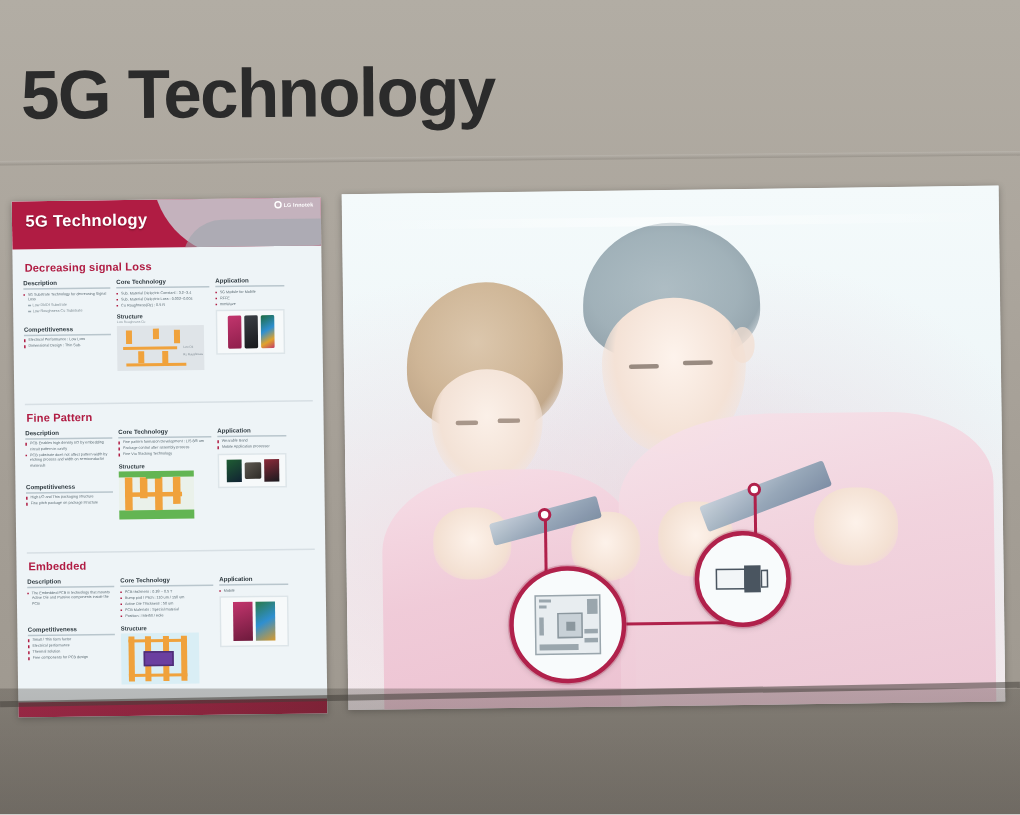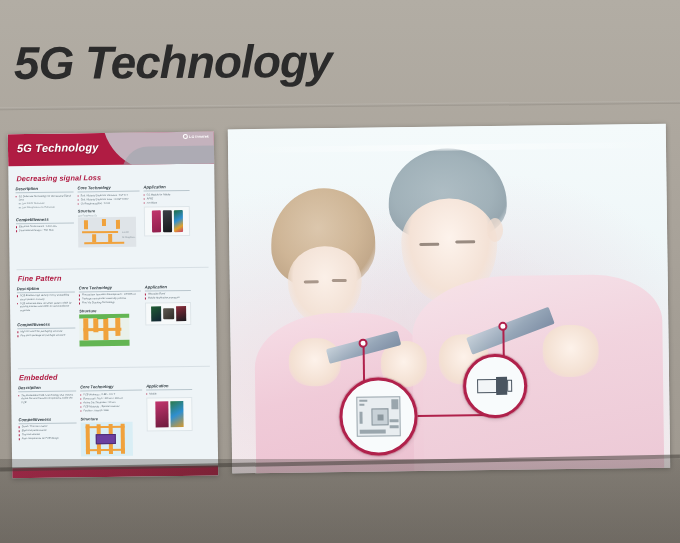--- a/index.html
+++ b/index.html
@@ -6,21 +6,20 @@
   html, body {
     width: 680px; height: 543px;
     overflow: hidden;
     font-family: "Liberation Sans", sans-serif;
   }
   
   #scene {
     position: relative;
     width: 680px; height: 543px;
     background: linear-gradient(180deg,#b2ada4 0%,#aca69d 30%,#a49e95 60%,#9d978e 100%);
-    font-style: italic;
   }
   .wall-seam {
     position: absolute; left: 0; width: 680px; height: 3px;
     background: linear-gradient(180deg,rgba(255,255,255,.18),rgba(90,85,78,.35));
     opacity: .7;
   }
   #seam-upper { top: 104px; transform: rotate(-0.55deg); }
   #floor-shadow {
     position: absolute; left: 0; bottom: 0; width: 680px; height: 84px;
     background: linear-gradient(180deg,rgba(60,56,50,.30),rgba(55,51,46,.45));

